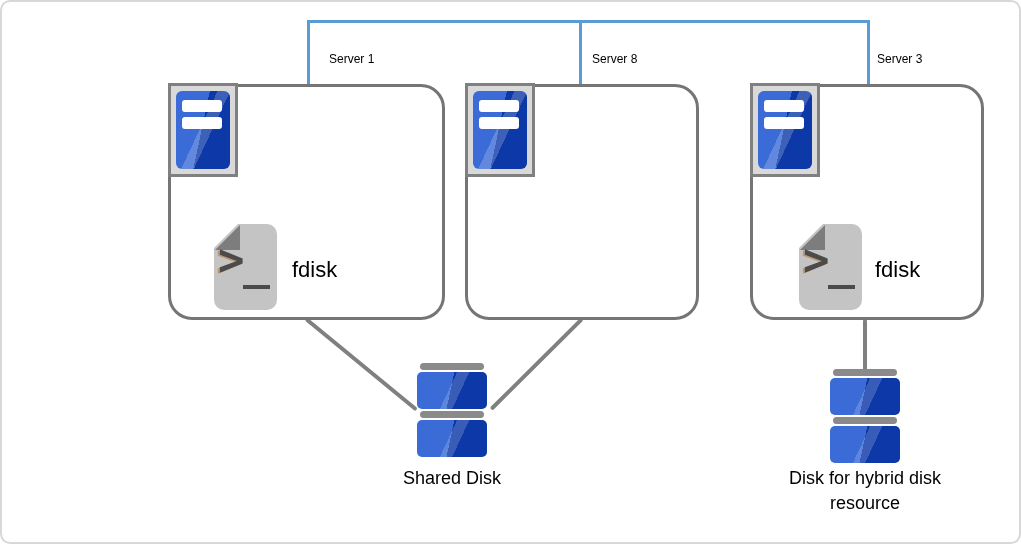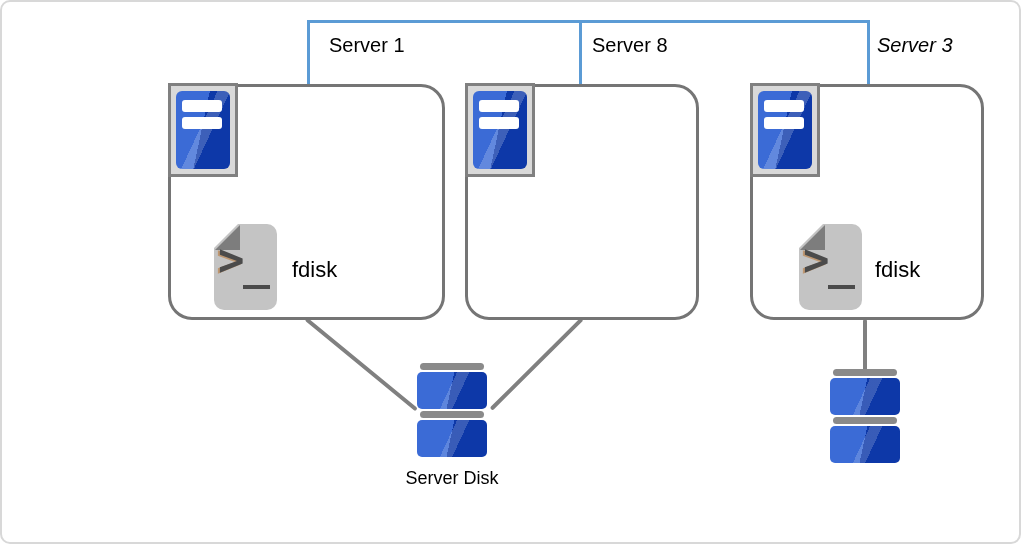--- a/index.html
+++ b/index.html
@@ -71,24 +71,24 @@
   .disk-3 { left: 828px; top: 367px; }
   .disk-cap { width: 64px; height: 7px; border-radius: 4px; background: var(--disk-cap-gray, #8a8a8a); }
   .disk-platter {
     width: 70px; height: 37px; border-radius: 5px; margin: 2px 0;
     background-image:
       linear-gradient(115deg, rgba(255,255,255,0) 46%, rgba(255,255,255,.18) 46%, rgba(255,255,255,.18) 60%, rgba(255,255,255,0) 60%),
       linear-gradient(102deg, var(--icon-blue-light, #3B6BD6) 48%, var(--icon-blue-dark, #0D38A8) 48%);
   }
 
   
-  .srv-label { position: absolute; top: 32px; font-size: 20px; white-space: nowrap; text-align: center; }
+  .srv-label { position: absolute; top: 50px; font-size: 12px; white-space: nowrap; text-align: center; }
   .lbl-1 { left: 327px; }
   .lbl-2 { left: 590px; }
-  .lbl-3 { left: 875px; font-style: italic; }
+  .lbl-3 { left: 875px; }
   .fdisk-label { position: absolute; top: 255px; font-size: 22px; }
   .flbl-1 { left: 290px; }
   .flbl-3 { left: 873px; }
   .caption { position: absolute; top: 464px; width: 260px; text-align: center; font-size: 18px; line-height: 25px; }
   .cap-1 { left: 320px; }
   .cap-3 { left: 733px; }
 </style>
 </head>
 <body>
 
@@ -151,16 +151,20 @@
   </div>
 
   <div class="srv-label lbl-1">Server 1</div>
   <div class="srv-label lbl-2">Server 8</div>
   <div class="srv-label lbl-3">Server 3</div>
 
   <div class="fdisk-label flbl-1">fdisk</div>
   <div class="fdisk-label flbl-3">fdisk</div>
 
   <div class="caption cap-1">
-    <div>Server Disk</div>
+    <div>Shared Disk</div>
+  </div>
+  <div class="caption cap-3">
+    <div>Disk for hybrid disk</div>
+    <div>resource</div>
   </div>
 
 </div>
 
 </body></html>

